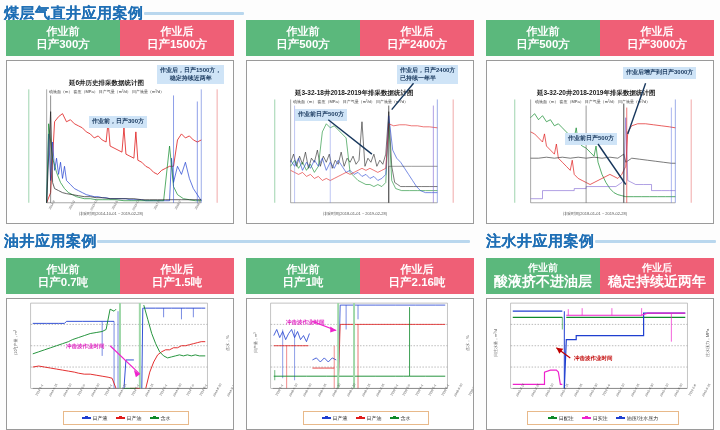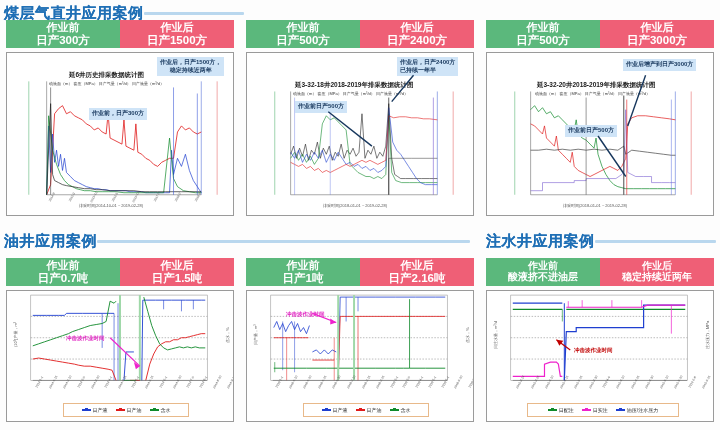--- a/index.html
+++ b/index.html
@@ -13,31 +13,31 @@
   
   .sec-title{position:absolute;display:flex;align-items:center;gap:0;}
   .sec-title .txt{
     font-size:15px;font-weight:700;color:#1f6fb5;letter-spacing:.5px;
     white-space:nowrap;text-shadow:0 0 0 #1f6fb5;
   }
   .sec-title .rule{height:3px;background:#b9d7ee;flex:1 1 auto;min-width:20px;border-radius:1px;}
 
   
   .card{position:absolute;}
-  .hdr{display:flex;height:28px;width:100%;text-align:center;}
+  .hdr{display:flex;height:36px;width:100%;text-align:center;}
   .hdr .half{
     flex:1 1 50%;display:flex;flex-direction:column;align-items:center;justify-content:center;
     color:#fff;font-weight:700;line-height:1.08;
   }
   .hdr .half .l1{font-size:11px;}
   .hdr .half .l2{font-size:11.5px;}
   .hdr .before{background:#5bb87c;}
   .hdr .after{background:#ef5f76;}
   .hdr.small .half .l1{font-size:10px;}
-  .hdr.small .half .l2{font-size:10px;}
+  .hdr.small .half .l2{font-size:14px;}
 
   .panel{
     box-sizing:border-box;width:100%;height:calc(100% - 36px);margin-top:4px;
     border:1px solid #9a9a9a;background:#fff;position:relative;overflow:hidden;
   }
 
   
   .chart{position:absolute;inset:0;}
   .chart svg{display:block;width:100%;height:100%;}
   .ann{

